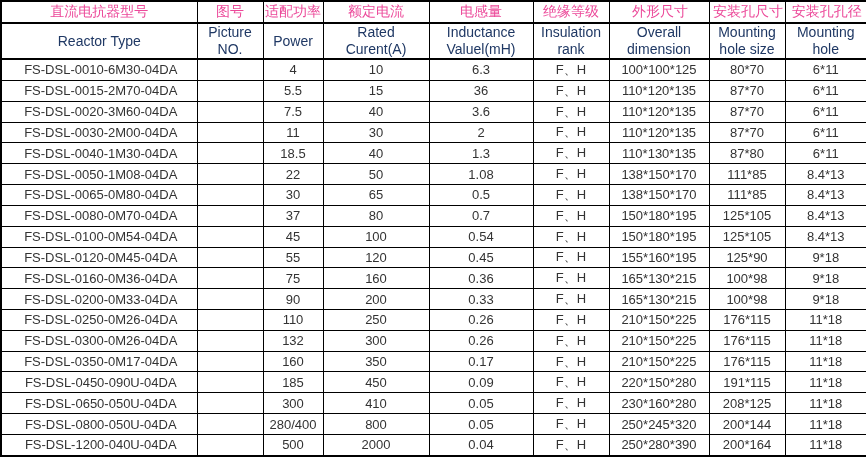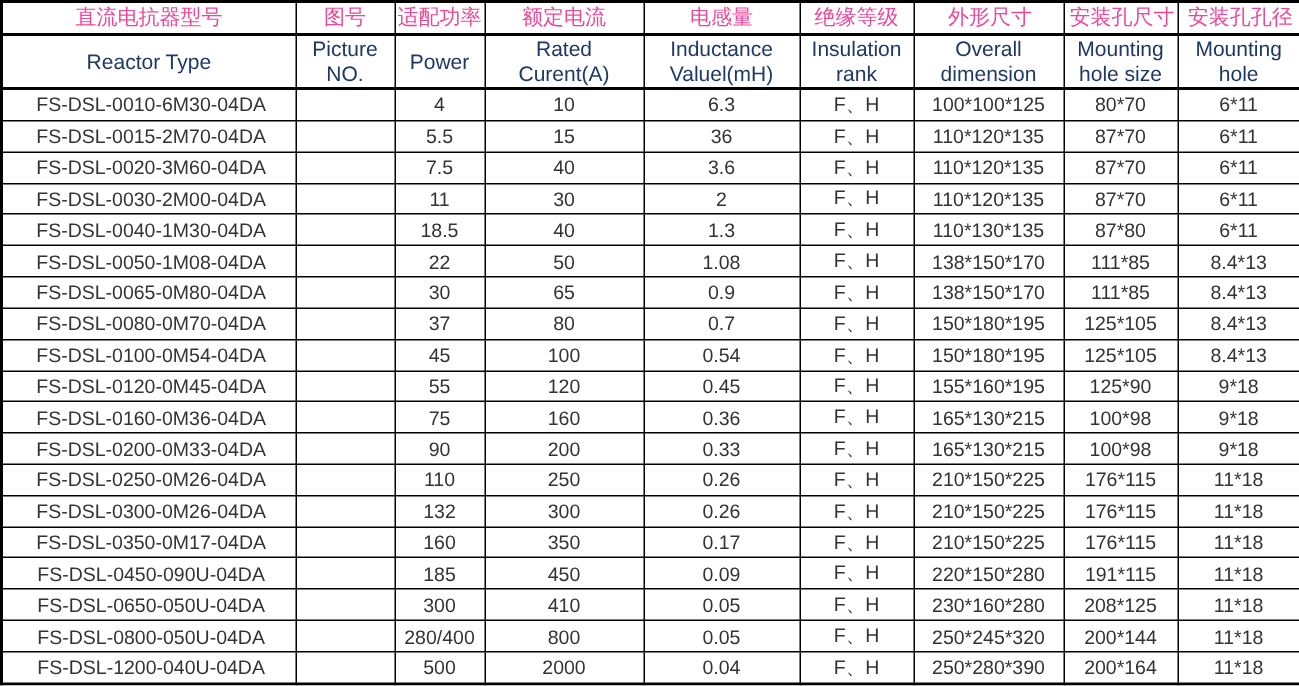--- a/index.html
+++ b/index.html
@@ -163,21 +163,21 @@
         <td class="c5">F、H</td>
         <td class="c6">138*150*170</td>
         <td class="c7">111*85</td>
         <td class="c8">8.4*13</td>
       </tr>
       <tr>
         <td class="c0">FS-DSL-0065-0M80-04DA</td>
         <td class="c1"></td>
         <td class="c2">30</td>
         <td class="c3">65</td>
-        <td class="c4">0.9</td>
+        <td class="c4">0.5</td>
         <td class="c5">F、H</td>
         <td class="c6">138*150*170</td>
         <td class="c7">111*85</td>
         <td class="c8">8.4*13</td>
       </tr>
       <tr>
         <td class="c0">FS-DSL-0080-0M70-04DA</td>
         <td class="c1"></td>
         <td class="c2">37</td>
         <td class="c3">80</td>

